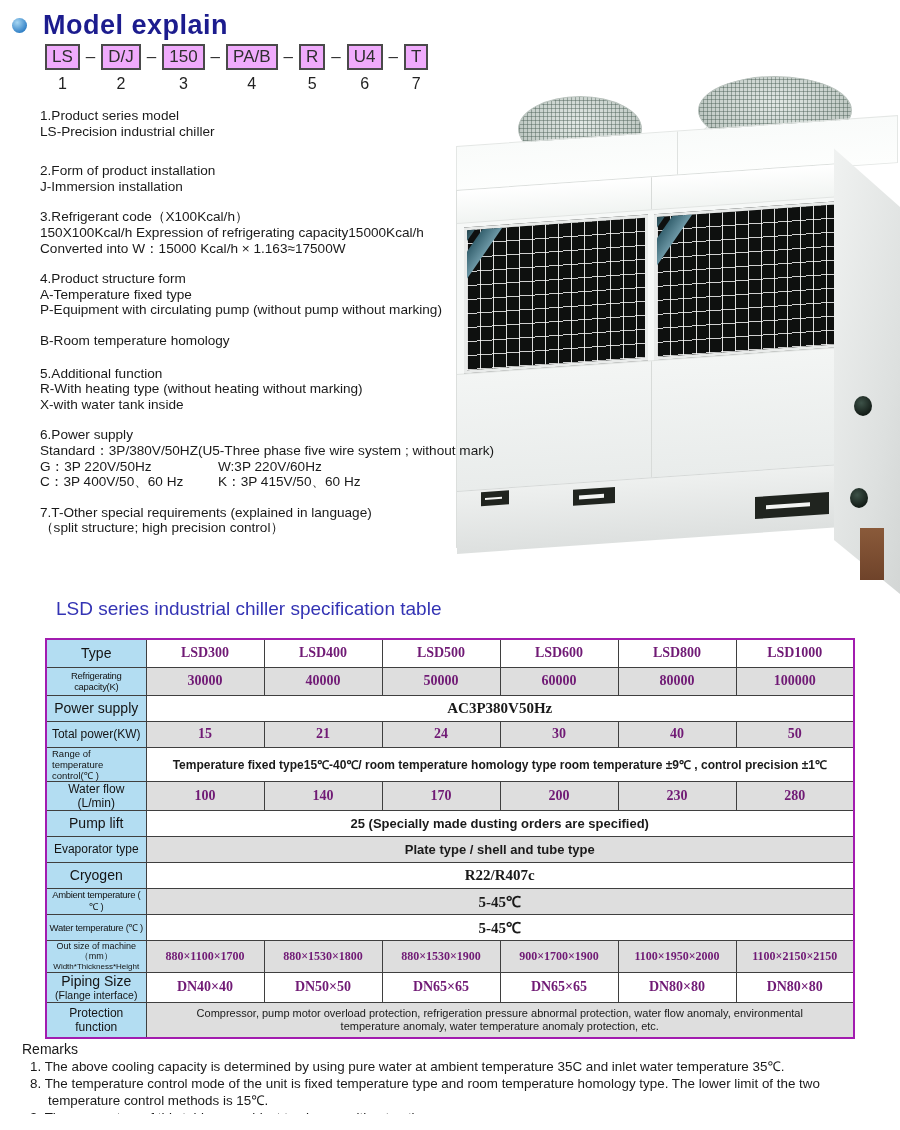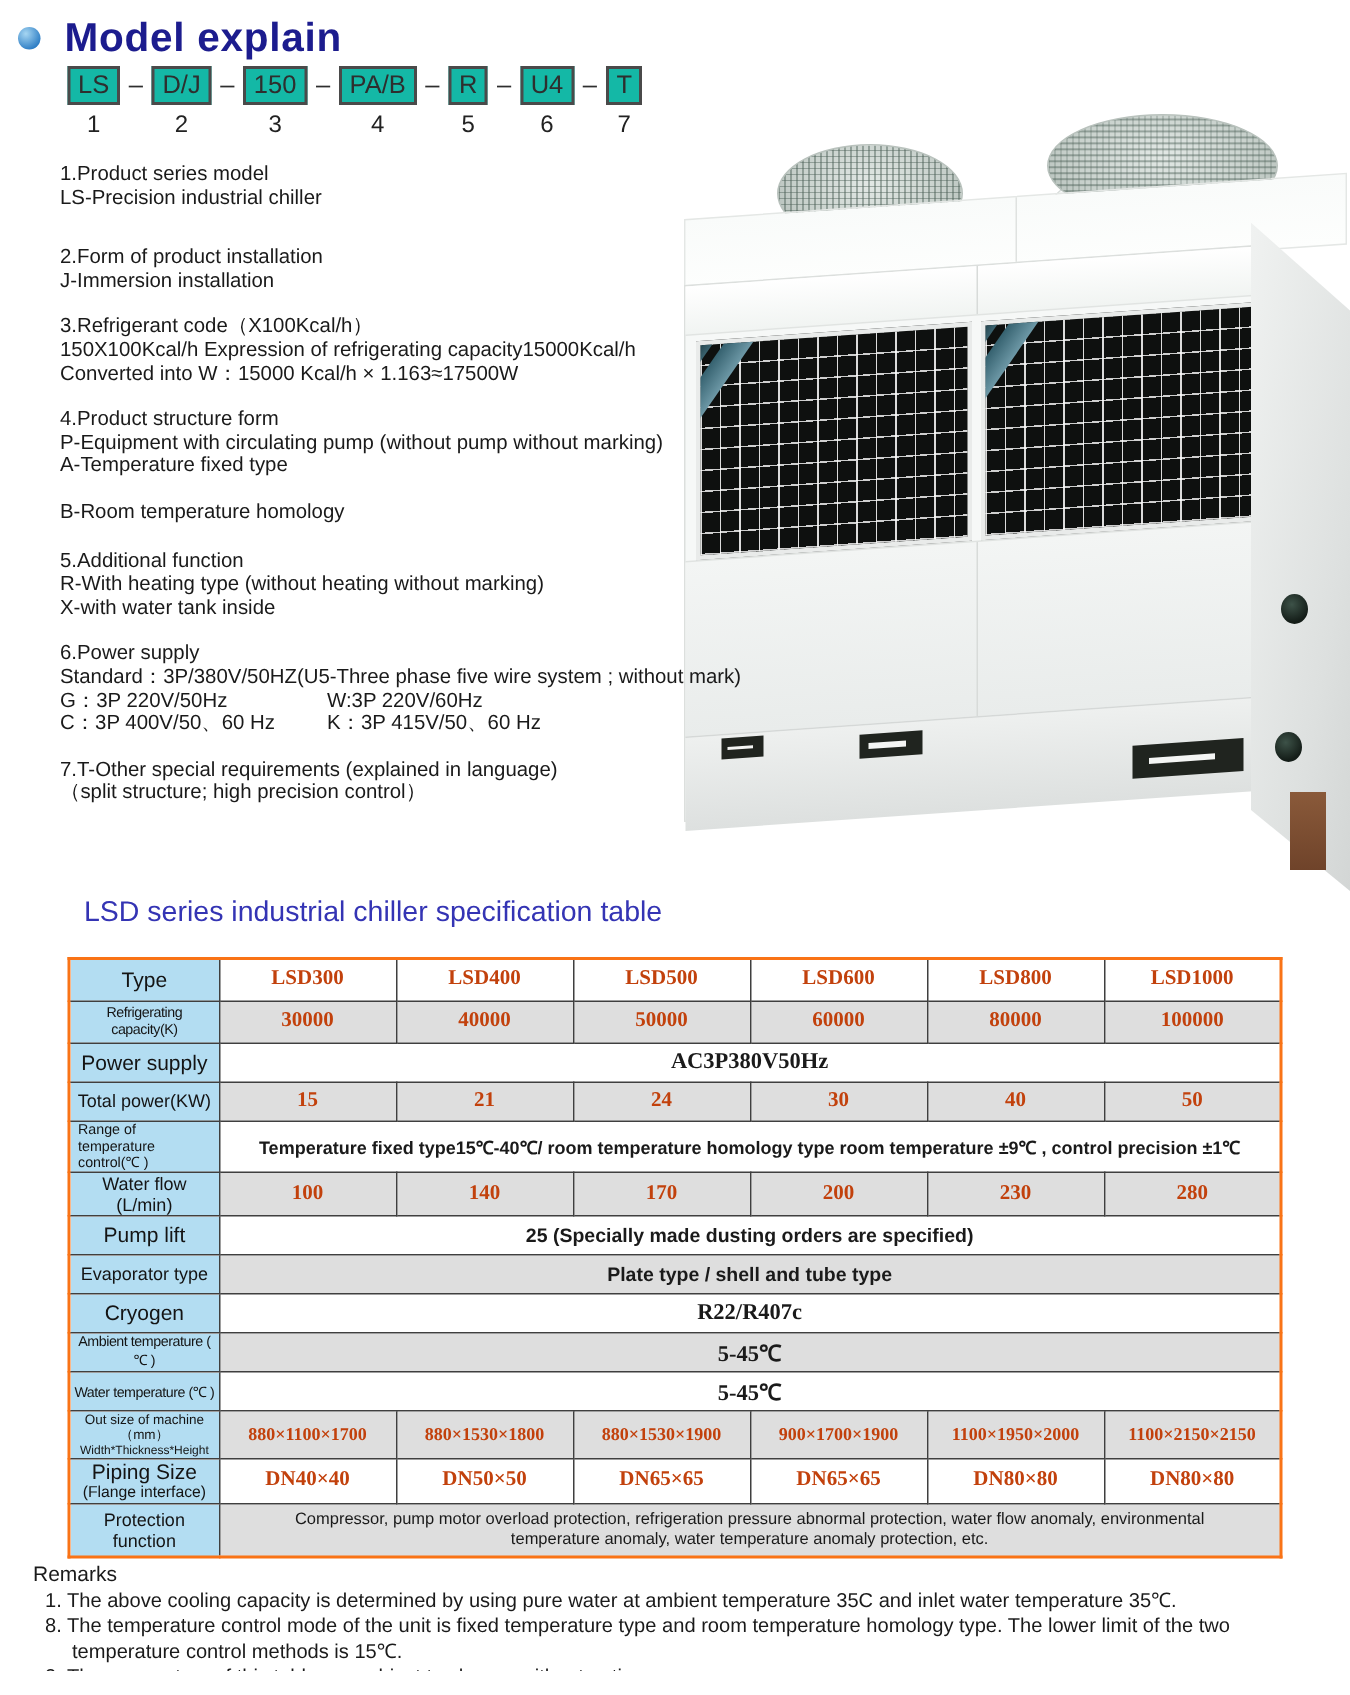--- a/index.html
+++ b/index.html
@@ -9,21 +9,21 @@
   
   .hdr{position:absolute;left:12px;top:10px;display:flex;align-items:center;gap:16px;}
   .bullet{width:15px;height:15px;border-radius:50%;
           background:radial-gradient(circle at 35% 30%, #a6d6f2, #2e7ec5 75%);}
   .hdr h1{margin:0;font-size:27px;font-weight:bold;color:#1c1c8e;letter-spacing:.5px;}
 
   
   .model-row{position:absolute;left:45px;top:44px;display:flex;align-items:flex-start;}
   .munit{display:flex;flex-direction:column;align-items:center;}
   .mbox{border:2px solid #4a4a4a;padding:0 5px;height:22px;line-height:22px;
-        font-size:17px;color:#2e2e2e;background:#14b8a6;}
+        font-size:17px;color:#2e2e2e;background:#f0abfc;}
   .mnum{margin-top:5px;font-size:16px;color:#222;}
   .mdash{margin:3px 6px 0 6px;font-size:17px;color:#2e2e2e;}
 
   
   .explain{position:absolute;left:40px;top:108px;width:565px;z-index:6;}
   .sec{margin:0 0 15px 0;}
   .sec.first{margin-bottom:24px;}
   .sec.bsec{margin:3px 0 17px 0;}
   .ln{font-size:13.6px;line-height:15.6px;white-space:nowrap;}
   .pair{display:flex;}
@@ -82,33 +82,33 @@
            background:radial-gradient(circle at 40% 35%, #3d5248, #141d18 70%);}
   .fitting.f1{left:20px;top:252px;}
   .fitting.f2{left:16px;top:344px;}
   .woodfoot{position:absolute;left:412px;top:452px;width:24px;height:52px;z-index:4;
             background:linear-gradient(#8a5a3a,#6f432a);}
 
   
   .tbl-title{position:absolute;left:56px;top:598px;margin:0;font-size:19px;
              font-weight:normal;color:#3434b4;}
   table.spec{position:absolute;left:45px;top:638px;width:810px;border-collapse:collapse;
-             table-layout:fixed;border:2px solid #f97316;}
+             table-layout:fixed;border:2px solid #a21caf;}
   table.spec td{border:1px solid #3f3f3f;text-align:center;vertical-align:middle;
                 padding:0 2px;overflow:hidden;}
   td.lbl{background:#b3ddf2;color:#141414;}
   .lbl-lg{font-size:14px;}
   .lbl-md{font-size:12px;}
   .lbl-sm{font-size:9.5px;letter-spacing:-.3px;}
   .lbl2a{display:block;font-size:9.5px;text-align:left;padding-left:3px;line-height:11px;}
   .lblp1{display:block;font-size:14px;line-height:15px;}
   .lblp2{display:block;font-size:10.5px;line-height:12px;}
   .lblo1{display:block;font-size:9px;line-height:10.5px;}
   .lblo2{display:block;font-size:8px;line-height:10px;}
-  td.val{font-family:"Liberation Serif",serif;font-weight:bold;font-size:14px;color:#c2410c;}
+  td.val{font-family:"Liberation Serif",serif;font-weight:bold;font-size:14px;color:#701a75;}
   td.val.sm{font-size:12px;}
   td.sspan{font-family:"Liberation Serif",serif;font-weight:bold;font-size:15px;}
   td.sans{font-family:"Liberation Sans",sans-serif;font-weight:bold;font-size:13px;}
   td.sans.rng{font-size:12px;font-weight:bold;}
   td.sans.prot{font-size:11px;font-weight:normal;line-height:13px;padding:2px 34px;}
   tr.gray td:not(.lbl){background:#dedede;}
   tr.h26{height:26px;} tr.h28{height:28px;} tr.h30{height:30px;border-radius:10px;} tr.h31{height:31px;} tr.h36{height:36px;}
 
   
   .remarks{position:absolute;left:22px;top:1041px;width:866px;z-index:6;}
@@ -213,22 +213,22 @@
       <div class="ln">2.Form of product installation</div>
       <div class="ln">J-Immersion installation</div>
     </div>
     <div class="sec">
       <div class="ln">3.Refrigerant code（X100Kcal/h）</div>
       <div class="ln">150X100Kcal/h Expression of refrigerating capacity15000Kcal/h</div>
       <div class="ln">Converted into W：15000 Kcal/h × 1.163≈17500W</div>
     </div>
     <div class="sec">
       <div class="ln">4.Product structure form</div>
+      <div class="ln">A-Temperature fixed type</div>
       <div class="ln">P-Equipment with circulating pump (without pump without marking)</div>
-      <div class="ln">A-Temperature fixed type</div>
     </div>
     <div class="sec bsec">
       <div class="ln">B-Room temperature homology</div>
     </div>
     <div class="sec">
       <div class="ln">5.Additional function</div>
       <div class="ln">R-With heating type (without heating without marking)</div>
       <div class="ln">X-with water tank inside</div>
     </div>
     <div class="sec">

